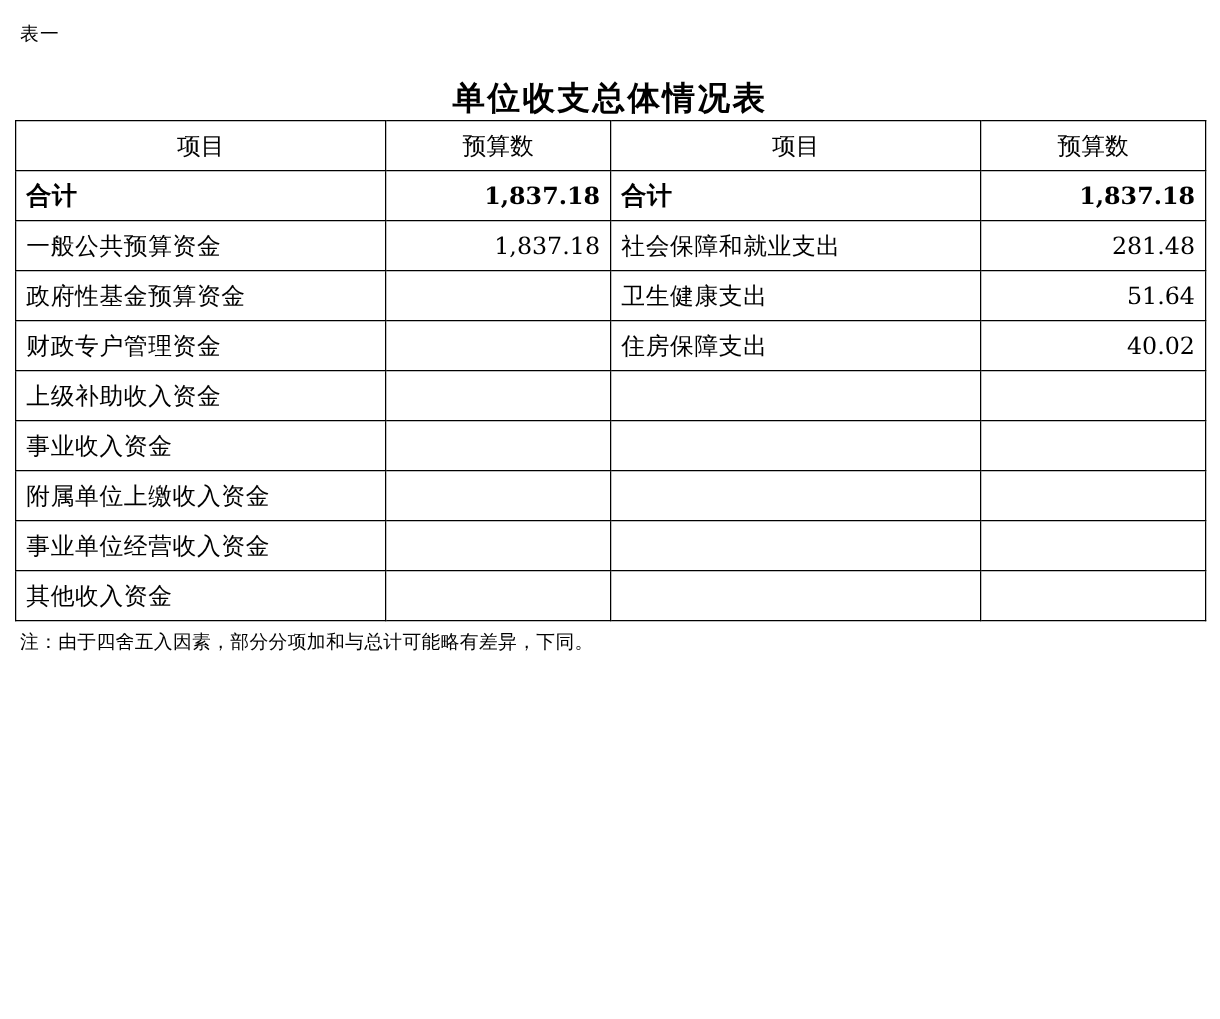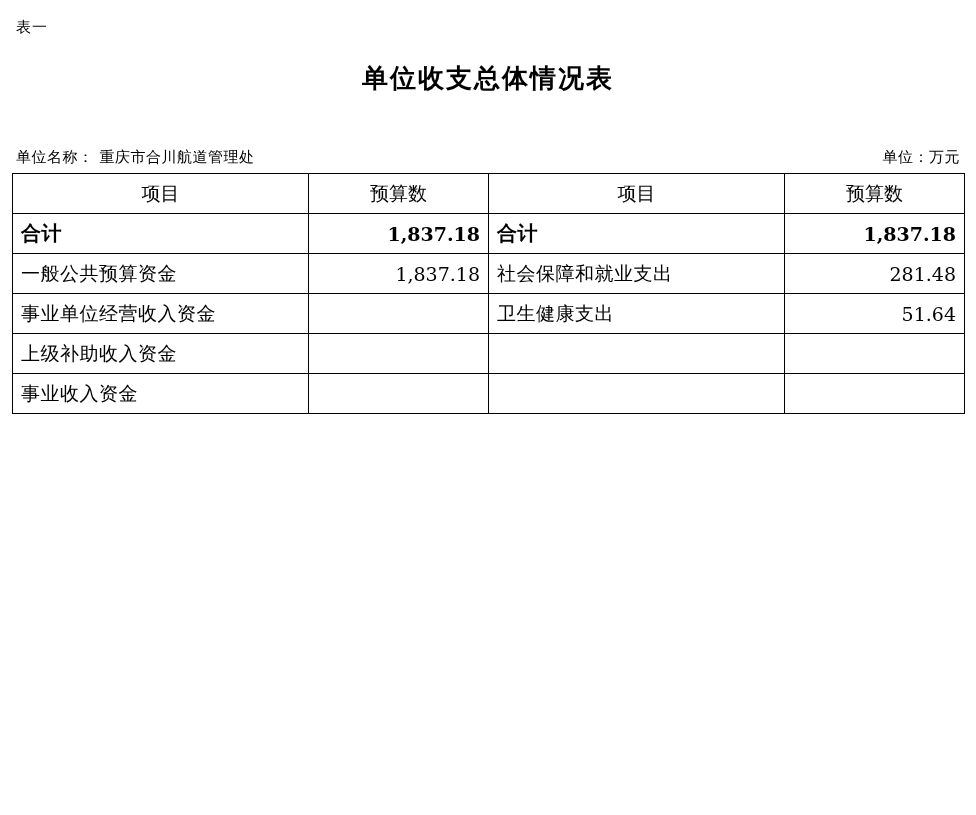--- a/index.html
+++ b/index.html
@@ -107,26 +107,20 @@
 </style>
 </head>
 <body>
 
 <div class="page">
 
   <div class="table-label">表一</div>
 
   <div class="doc-title">单位收支总体情况表</div>
 
-  <div class="meta-row">
-    <div class="meta-left">
-      <span>单位名称：</span><span class="meta-value">重庆市合川航道管理处</span>
-    </div>
-    <div class="meta-right">单位：万元</div>
-  </div>
 
   <table class="budget">
     <colgroup>
       <col class="col-item">
         <col class="col-num">
         <col class="col-item">
         <col class="col-num">
     </colgroup>
     <tbody>
       <tr>
@@ -142,34 +136,59 @@
         <td class="cell-num">1,837.18</td>
       </tr>
 
       <tr>
         <td class="cell-item">一般公共预算资金</td>
         <td class="cell-num">1,837.18</td>
         <td class="cell-item">社会保障和就业支出</td>
         <td class="cell-num">281.48</td>
       </tr>
       <tr>
-        <td class="cell-item">事业单位经营收入资金</td>
+        <td class="cell-item">政府性基金预算资金</td>
         <td class="cell-num"></td>
         <td class="cell-item">卫生健康支出</td>
         <td class="cell-num">51.64</td>
+      </tr>
+      <tr>
+        <td class="cell-item">财政专户管理资金</td>
+        <td class="cell-num"></td>
+        <td class="cell-item">住房保障支出</td>
+        <td class="cell-num">40.02</td>
       </tr>
       <tr>
         <td class="cell-item">上级补助收入资金</td>
         <td class="cell-num"></td>
         <td class="cell-item"></td>
         <td class="cell-num"></td>
       </tr>
       <tr>
         <td class="cell-item">事业收入资金</td>
         <td class="cell-num"></td>
         <td class="cell-item"></td>
         <td class="cell-num"></td>
       </tr>
+      <tr>
+        <td class="cell-item">附属单位上缴收入资金</td>
+        <td class="cell-num"></td>
+        <td class="cell-item"></td>
+        <td class="cell-num"></td>
+      </tr>
+      <tr>
+        <td class="cell-item">事业单位经营收入资金</td>
+        <td class="cell-num"></td>
+        <td class="cell-item"></td>
+        <td class="cell-num"></td>
+      </tr>
+      <tr>
+        <td class="cell-item">其他收入资金</td>
+        <td class="cell-num"></td>
+        <td class="cell-item"></td>
+        <td class="cell-num"></td>
+      </tr>
     </tbody>
   </table>
 
+  <div class="footnote">注：由于四舍五入因素，部分分项加和与总计可能略有差异，下同。</div>
 
 </div>
 
 </body></html>

